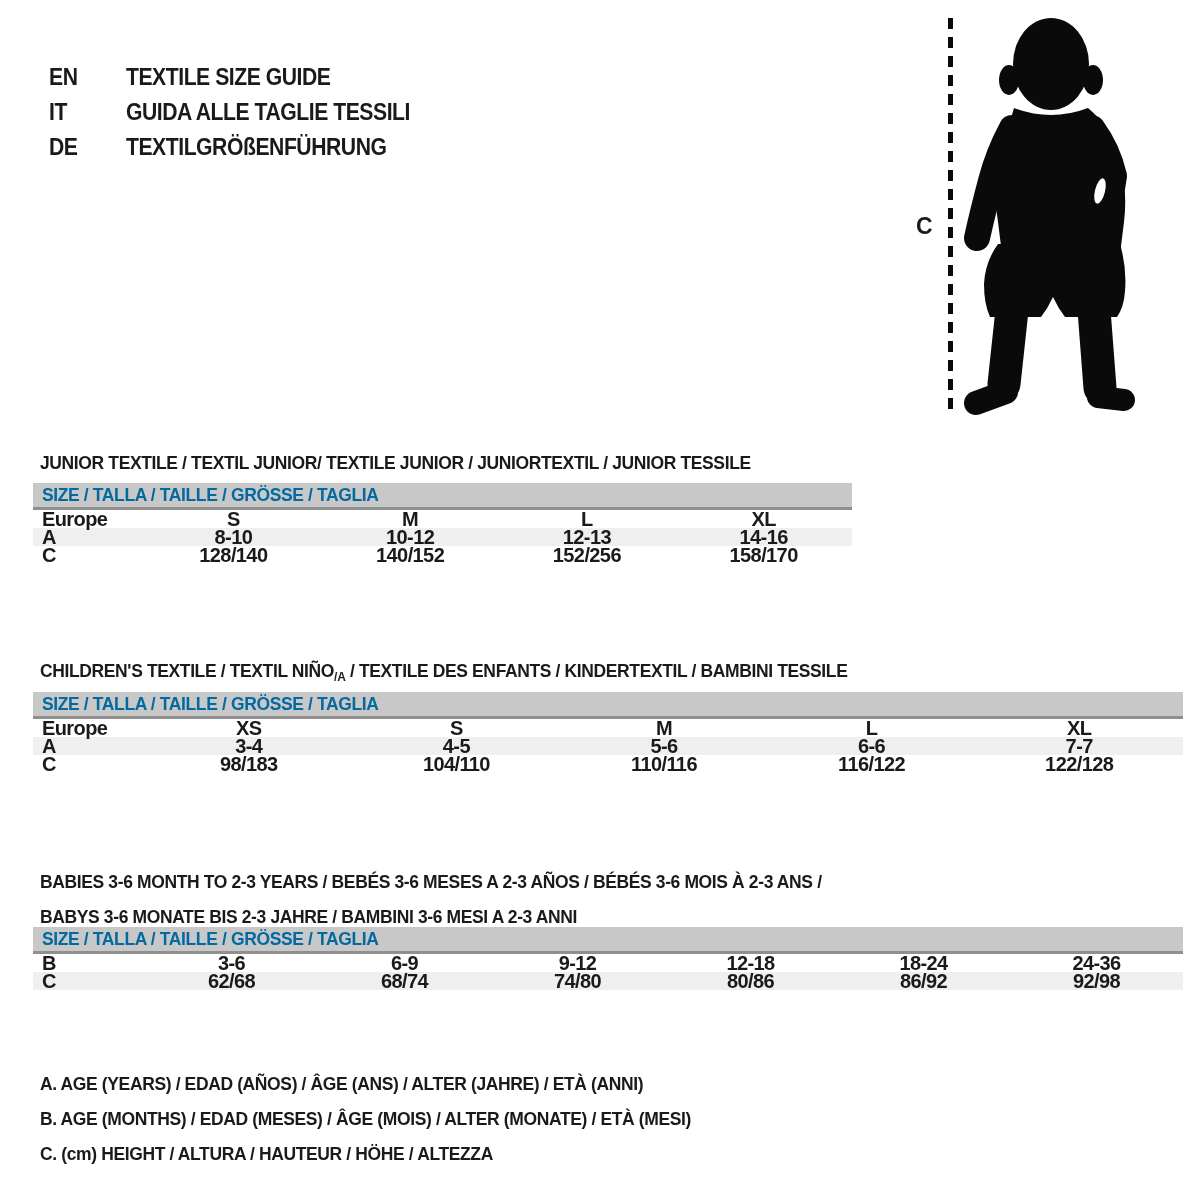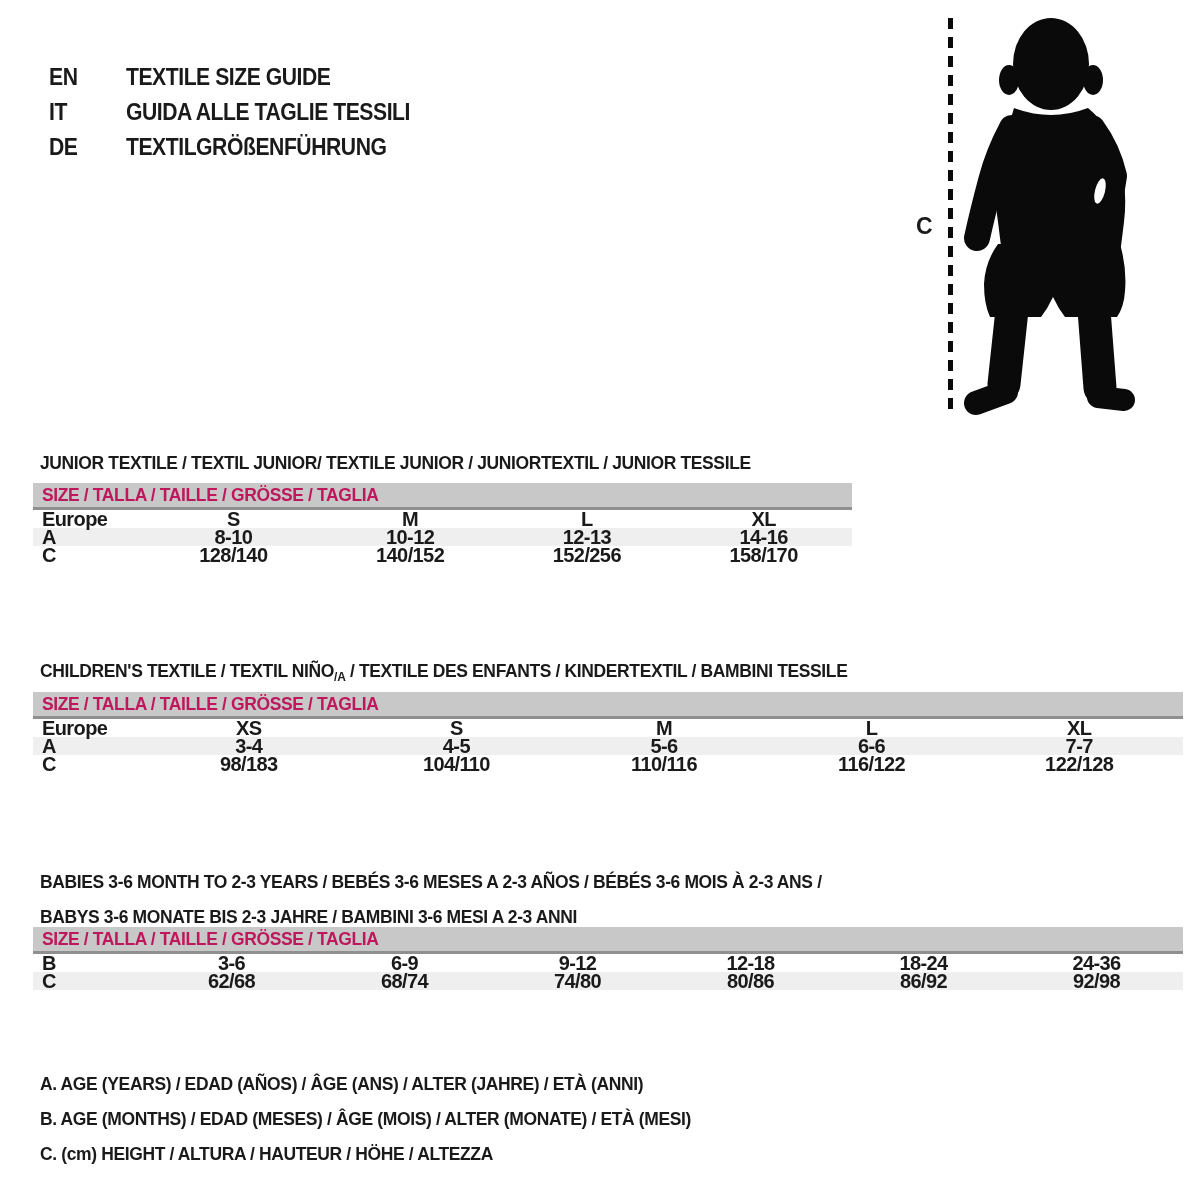--- a/index.html
+++ b/index.html
@@ -57,21 +57,21 @@
 
   
   .size-table { position: absolute; left: 33px; }
   .table-junior { top: 483px; width: 819px; }
   .table-children { top: 692px; width: 1150px; }
   .table-babies { top: 927px; width: 1150px; }
   .size-bar {
     height: 27px; background: var(--bar_bg);
     border-bottom: 3px solid var(--bar_border);
     display: flex; align-items: center; padding-left: 9px;
-    font-size: 19px; font-weight: 700; letter-spacing: -0.4px; color: #be185d;
+    font-size: 19px; font-weight: 700; letter-spacing: -0.4px; color: #0369a1;
   }
   .size-bar .bar-text { transform: scaleX(0.92); transform-origin: left center; white-space: nowrap; }
   .trow {
     display: flex; height: 18px; align-items: center;
     font-size: 20px; font-weight: 700; letter-spacing: -0.6px;
   }
   .trow.alt { background: var(--row_alt_bg); }
   .trow .lbl { width: 112px; padding-left: 9px; }
   .trow .cell { flex: 1; text-align: center; }
 

